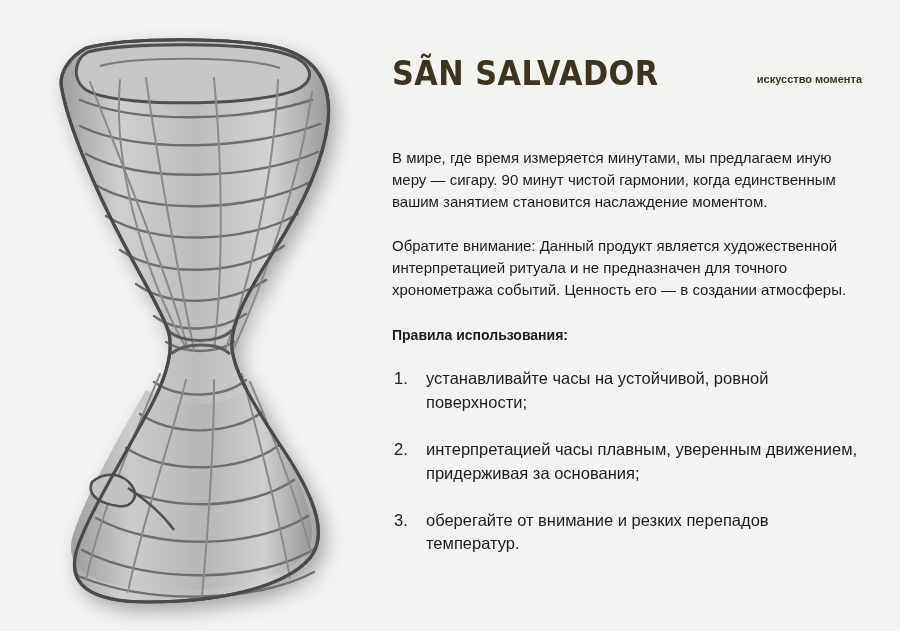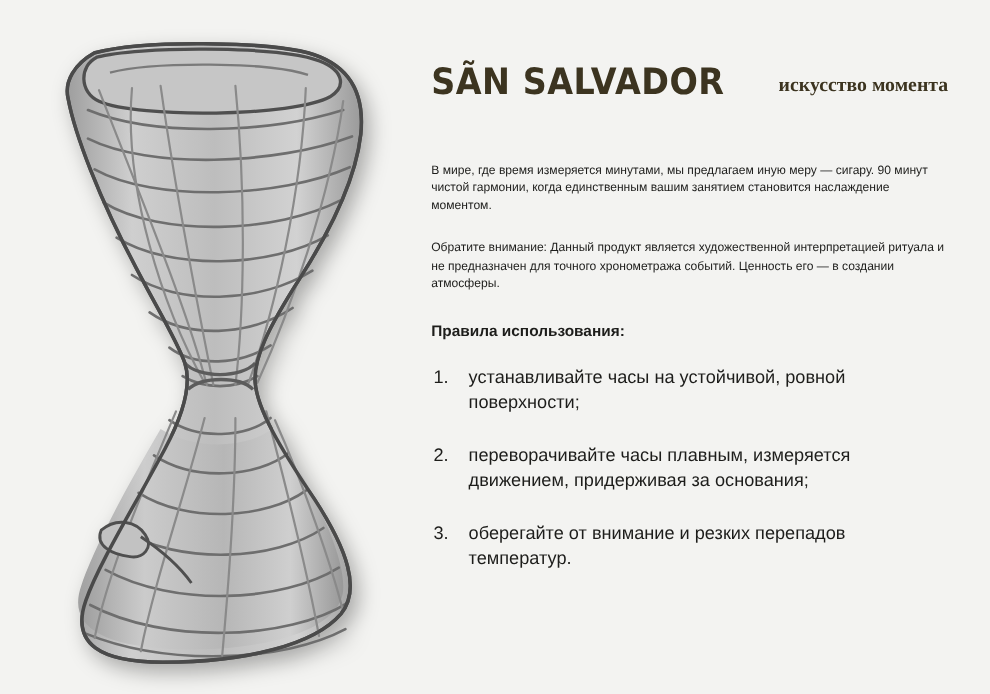--- a/index.html
+++ b/index.html
@@ -62,32 +62,32 @@
     font-weight: 700;
     font-size: 33px;
     letter-spacing: 0.5px;
     color: #3c3420;
     text-transform: uppercase;
     transform: scaleX(0.92);
     transform-origin: left center;
     white-space: nowrap;
   }
   .brand-tagline {
-    font-family: Liberation Serif, serif;
+    font-family: Liberation Sans, sans-serif;
     font-weight: 700;
-    font-size: 18px;
+    font-size: 11px;
     color: #3c3420;
     white-space: nowrap;
     margin-left: auto;
     transform: translateY(-2px);
   }
 
   p.body-para {
     margin: 0 0 22px 0;
-    font-size: 11px;
+    font-size: 15px;
     line-height: 1.47;
     color: #1d1d1b;
   }
   .strong-lead {
     font-weight: 400;
   }
   .section-head {
     margin: 26px 0 14px 0;
     font-size: 14px;
     font-weight: 700;
@@ -238,18 +238,18 @@
     </div>
 
     <p class="body-para">В мире, где время измеряется минутами, мы предлагаем иную меру — сигару. 90 минут чистой гармонии, когда единственным вашим занятием становится наслаждение моментом.</p>
 
     <p class="body-para"><span class="strong-lead">Обратите внимание:</span><span> Данный продукт является художественной интерпретацией ритуала и не предназначен для точного хронометража событий. Ценность его — в создании атмосферы.</span></p>
 
     <div class="section-head">Правила использования:</div>
 
     <ol class="rules">
       <li>устанавливайте часы на устойчивой, ровной поверхности;</li>
-      <li>переворачивайте часы плавным, измеряется движением, придерживая за основания;</li>
+      <li>интерпретацией часы плавным, уверенным движением, придерживая за основания;</li>
       <li>оберегайте от внимание и резких перепадов температур.</li>
     </ol>
 
   </div>
 </div>
 
 </body></html>

